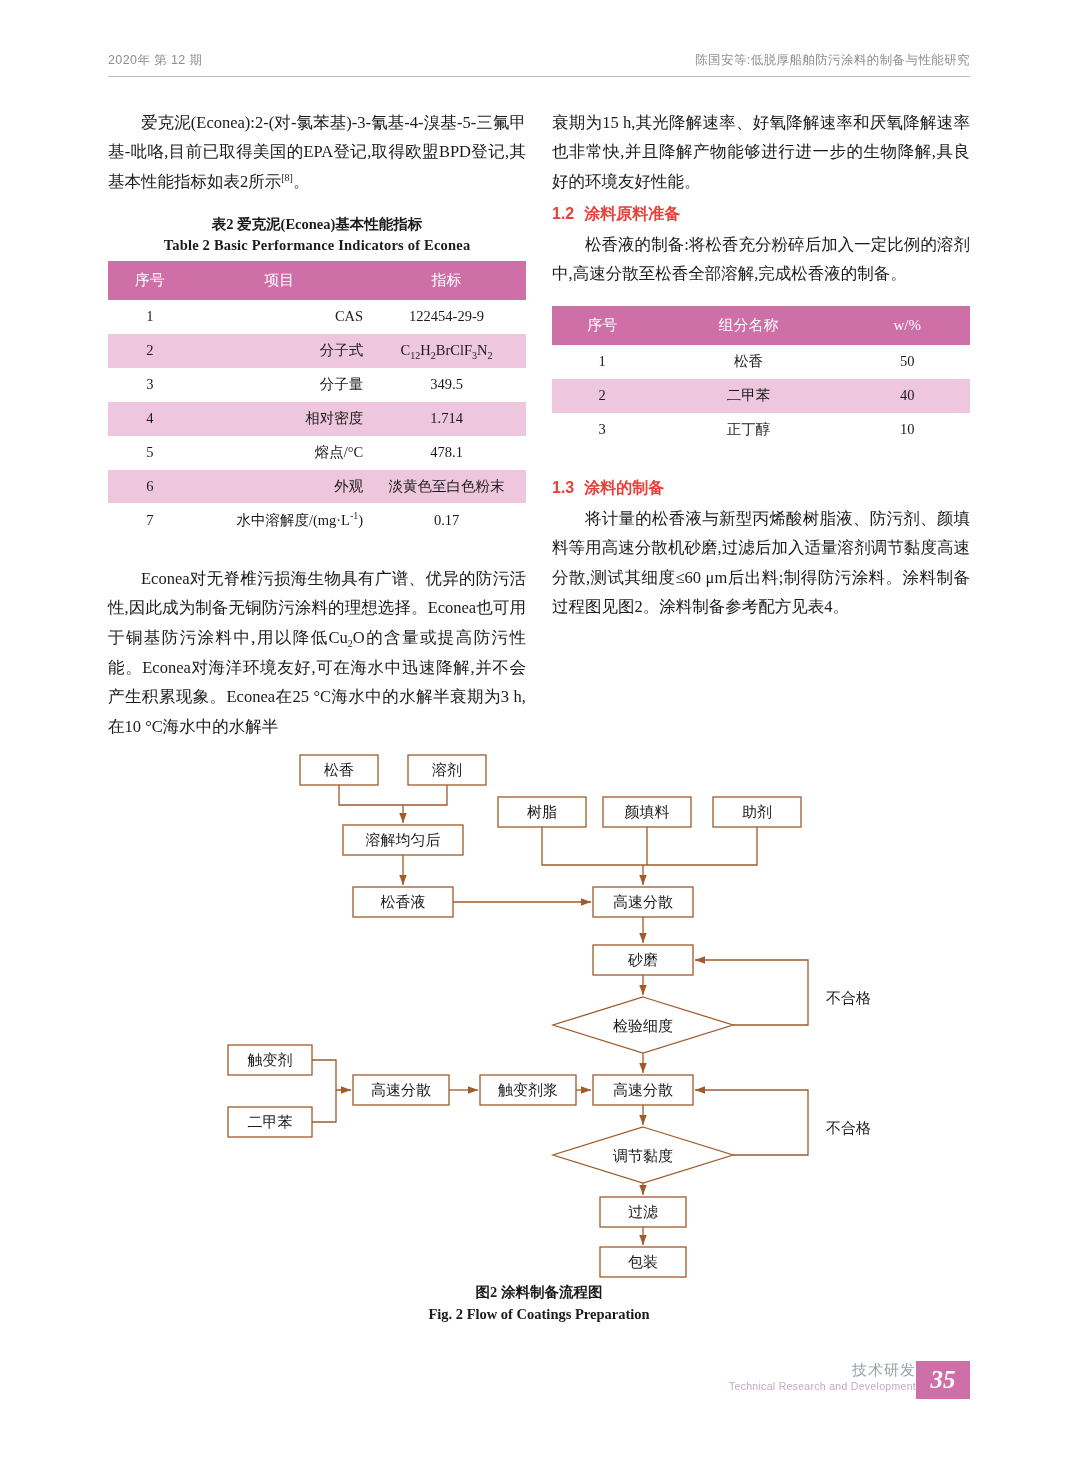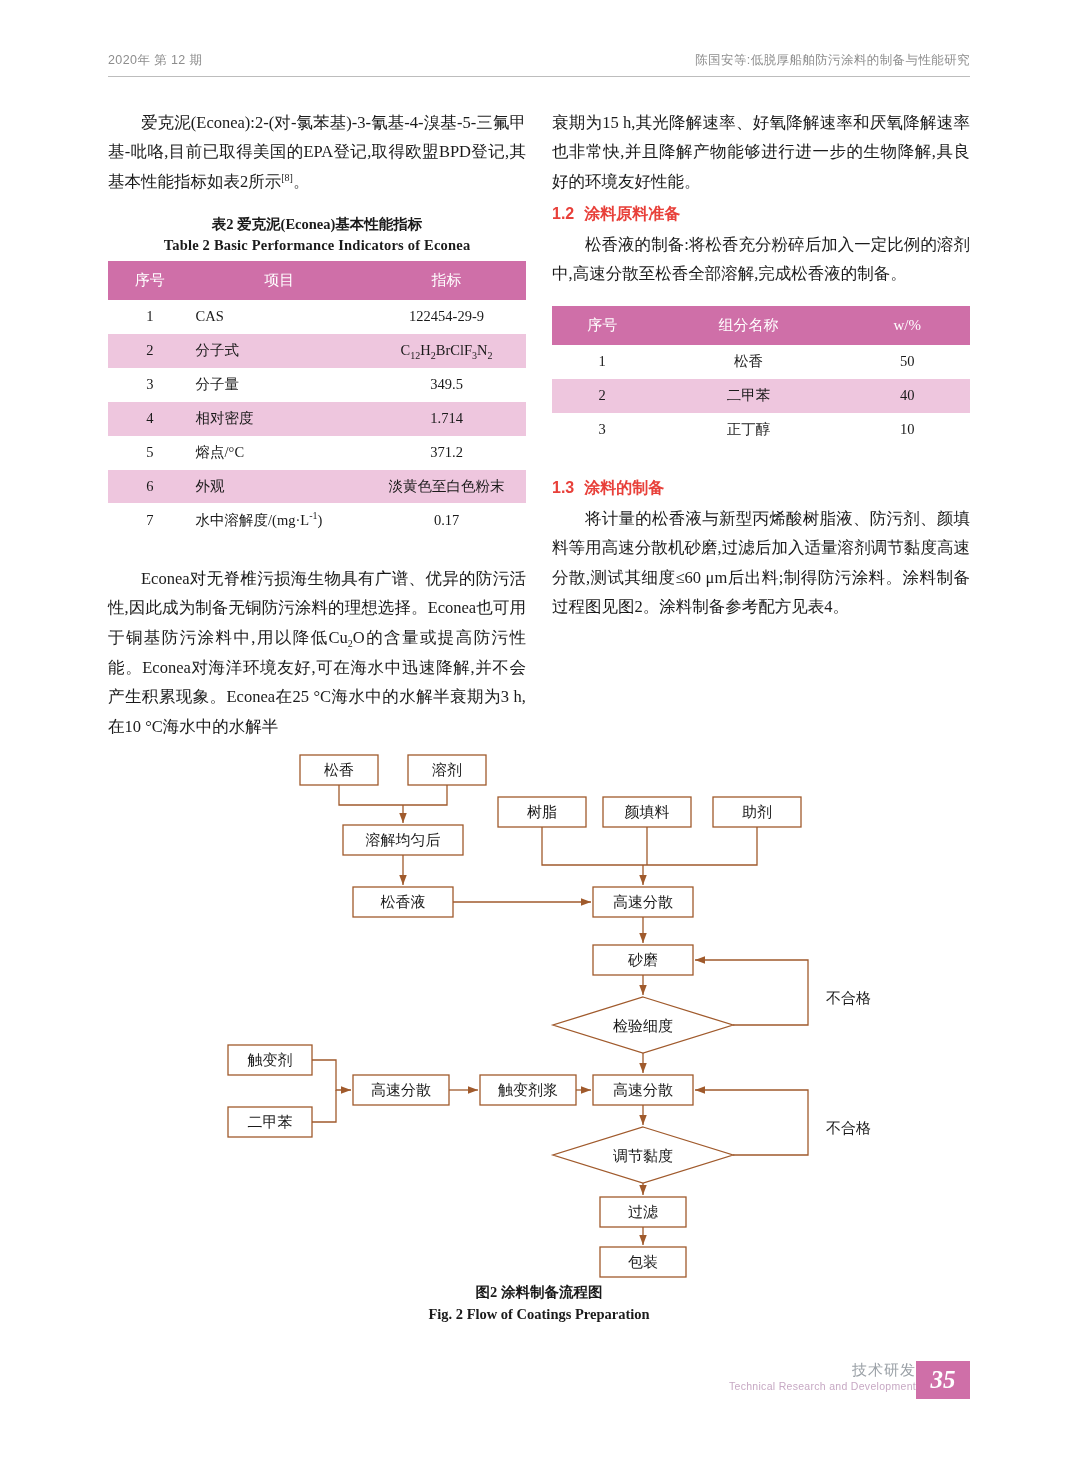--- a/index.html
+++ b/index.html
@@ -56,21 +56,21 @@
     padding:4px 4px;text-align:center;border:none;
   }
   thead th{
     background:#cf6fa8;color:#ffffff;font-weight:normal;font-size:15px;
     padding:6px 12px;
     text-align:center;
   }
   tbody tr.alt td{background:#eec6de;}
   tbody tr td{background:#ffffff;}
   table.t2 td:nth-child(1){width:20%;}
-  table.t2 td:nth-child(2){width:42%;text-align:left;}
+  table.t2 td:nth-child(2){width:42%;text-align:right;}
   table.t2 td:nth-child(3){width:38%;}
   table.t3 td:nth-child(1){width:24%;}
   table.t3 td:nth-child(2){width:46%;}
   table.t3 td:nth-child(3){width:30%;}
   
   .flow{
     position:absolute;left:108px;top:735px;width:862px;height:560px;
   }
   .flow svg{display:block;}
   .fig-caption{
@@ -135,21 +135,21 @@
             <td>349.5</td>
           </tr>
           <tr class="alt">
             <td>4</td>
             <td>相对密度</td>
             <td>1.714</td>
           </tr>
           <tr>
             <td>5</td>
             <td>熔点/°C</td>
-            <td>371.2</td>
+            <td>478.1</td>
           </tr>
           <tr class="alt">
             <td>6</td>
             <td>外观</td>
             <td>淡黄色至白色粉末</td>
           </tr>
           <tr>
             <td>7</td>
             <td>水中溶解度/(mg·L<sup>-1</sup>)</td>
             <td>0.17</td>

